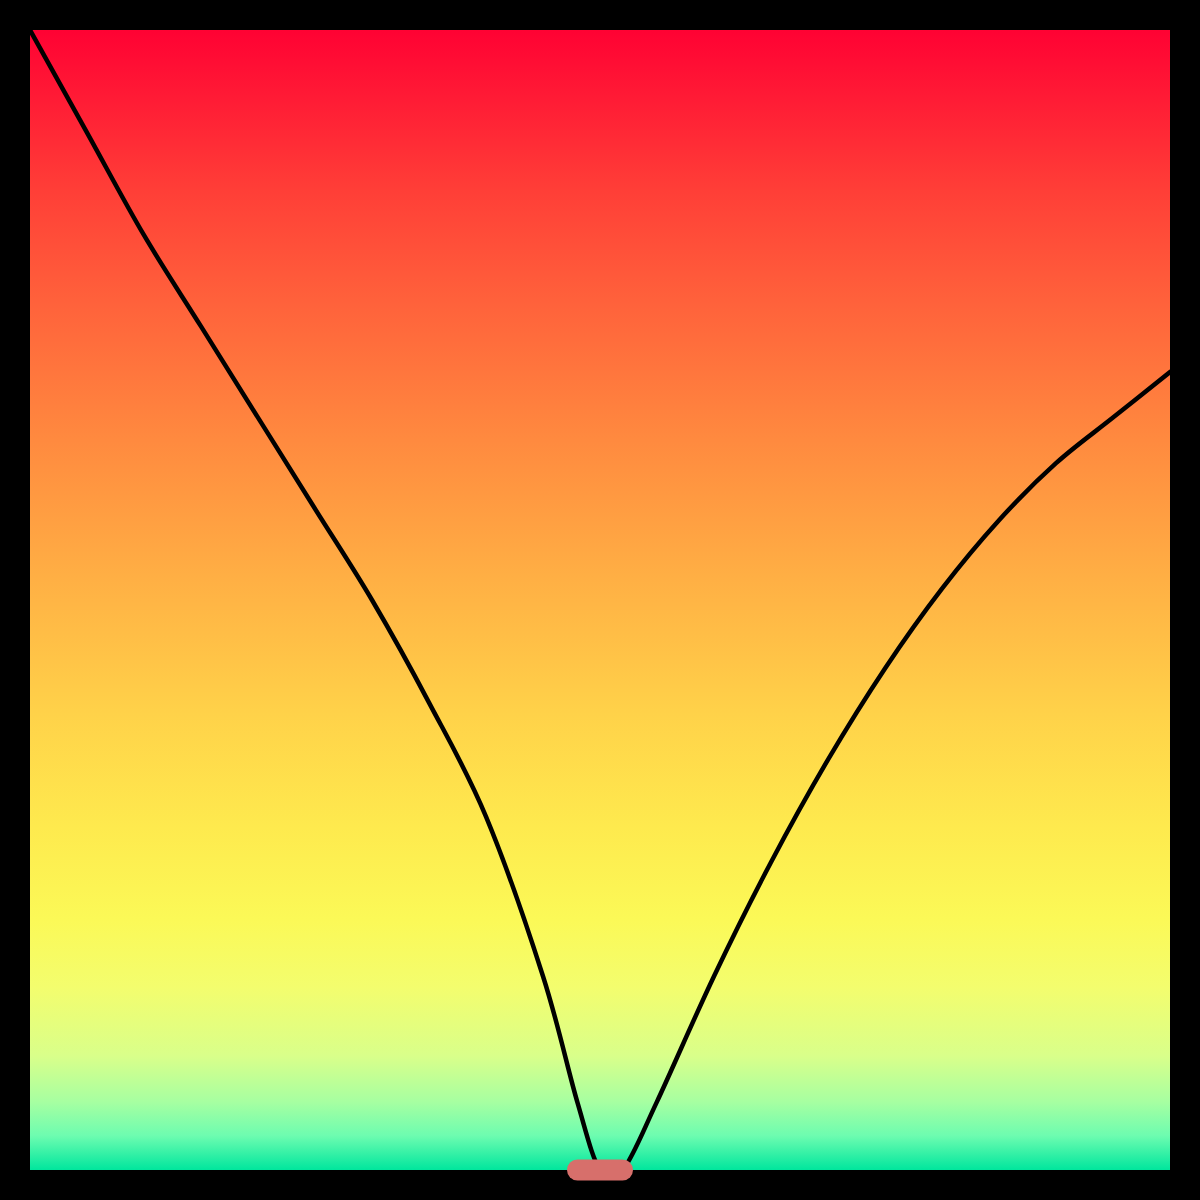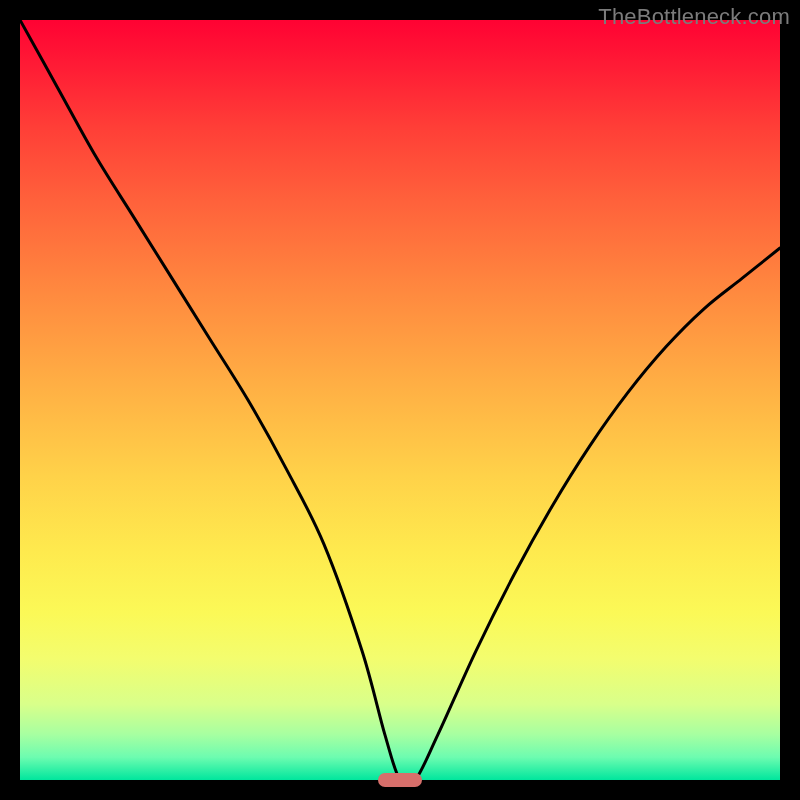--- a/index.html
+++ b/index.html
@@ -67,21 +67,20 @@
     height: 14px;
     border-radius: 7px;
     z-index: 15;
   }
 </style>
 </head>
 <body>
 
 <div class="frame">
 
-  <div class="watermark">TheBottleneck.com</div>
 
   <div class="plot-area">
 
     <svg class="curve" viewBox="0 0 760 760" preserveAspectRatio="none">
       <path id="curve-path" d="M 0 0 C 6.333333333333333 11.399999999999997, 25.333333333333336 45.599999999999966, 38 68.39999999999998 C 50.666666666666664 91.19999999999999, 63.333333333333336 115.26666666666672, 76 136.80000000000007 C 88.66666666666667 158.3333333333334, 101.33333333333333 177.33333333333337, 114 197.60000000000002 C 126.66666666666667 217.86666666666667, 139.33333333333334 238.1333333333333, 152 258.4 C 164.66666666666666 278.66666666666663, 177.33333333333334 298.9333333333334, 190 319.20000000000005 C 202.66666666666666 339.4666666666667, 215.33333333333334 358.4666666666667, 228 380 C 240.66666666666666 401.5333333333333, 253.33333333333334 424.33333333333337, 266 448.40000000000003 C 278.6666666666667 472.4666666666667, 291.3333333333333 494, 304 524.4 C 316.6666666666667 554.8, 331.8666666666667 599.1333333333333, 342 630.8 C 352.1333333333333 662.4666666666666, 358.4666666666667 692.8666666666667, 364.8 714.4 C 371.1333333333333 735.9333333333333, 374.93333333333334 752.4, 380 760 C 385.06666666666666 767.6, 388.8666666666667 767.6, 395.2 760 C 401.5333333333333 752.4, 407.86666666666673 735.9333333333333, 418.00000000000006 714.4 C 428.1333333333334 692.8666666666667, 443.33333333333337 657.4, 456 630.8 C 468.66666666666663 604.1999999999999, 481.3333333333333 578.8666666666666, 494 554.8 C 506.6666666666667 530.7333333333333, 519.3333333333334 507.93333333333334, 532 486.40000000000003 C 544.6666666666666 464.86666666666673, 557.3333333333334 444.6, 570 425.6 C 582.6666666666666 406.6, 595.3333333333334 388.8666666666667, 608 372.4 C 620.6666666666666 355.9333333333333, 633.3333333333334 340.73333333333335, 646 326.8 C 658.6666666666666 312.8666666666667, 671.3333333333334 300.20000000000005, 684 288.8 C 696.6666666666666 277.4, 709.3333333333334 268.5333333333333, 722 258.4 C 734.6666666666666 248.26666666666665, 753.6666666666666 233.06666666666666, 760 228" fill="none" stroke="#000" stroke-width="3" stroke-linecap="round" stroke-linejoin="round"></path>
     </svg>
 
     <div class="marker" id="marker" style="background: rgb(215, 111, 107); left: 358px; top: 753px;"></div>
 
   </div>

